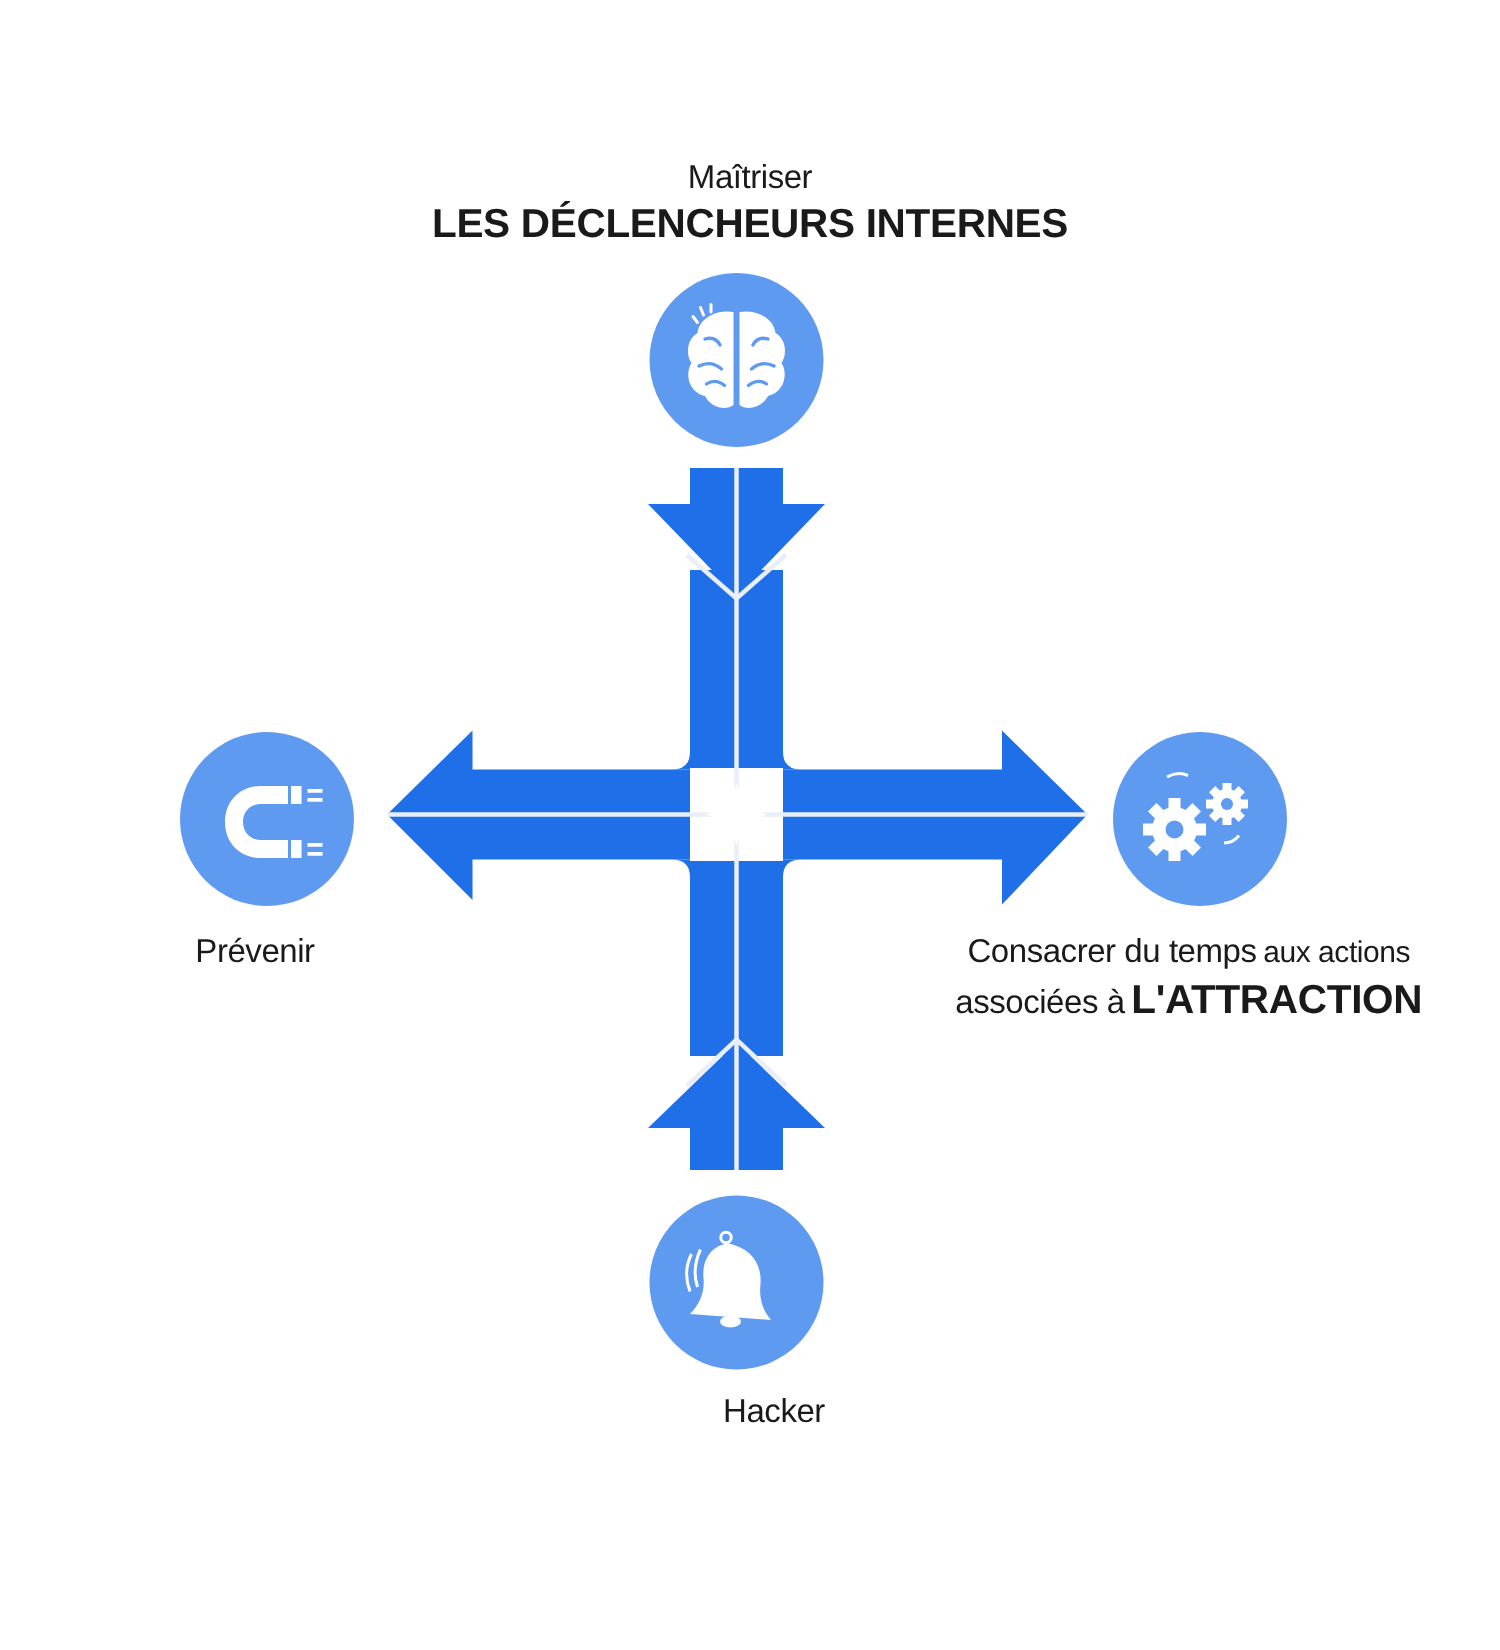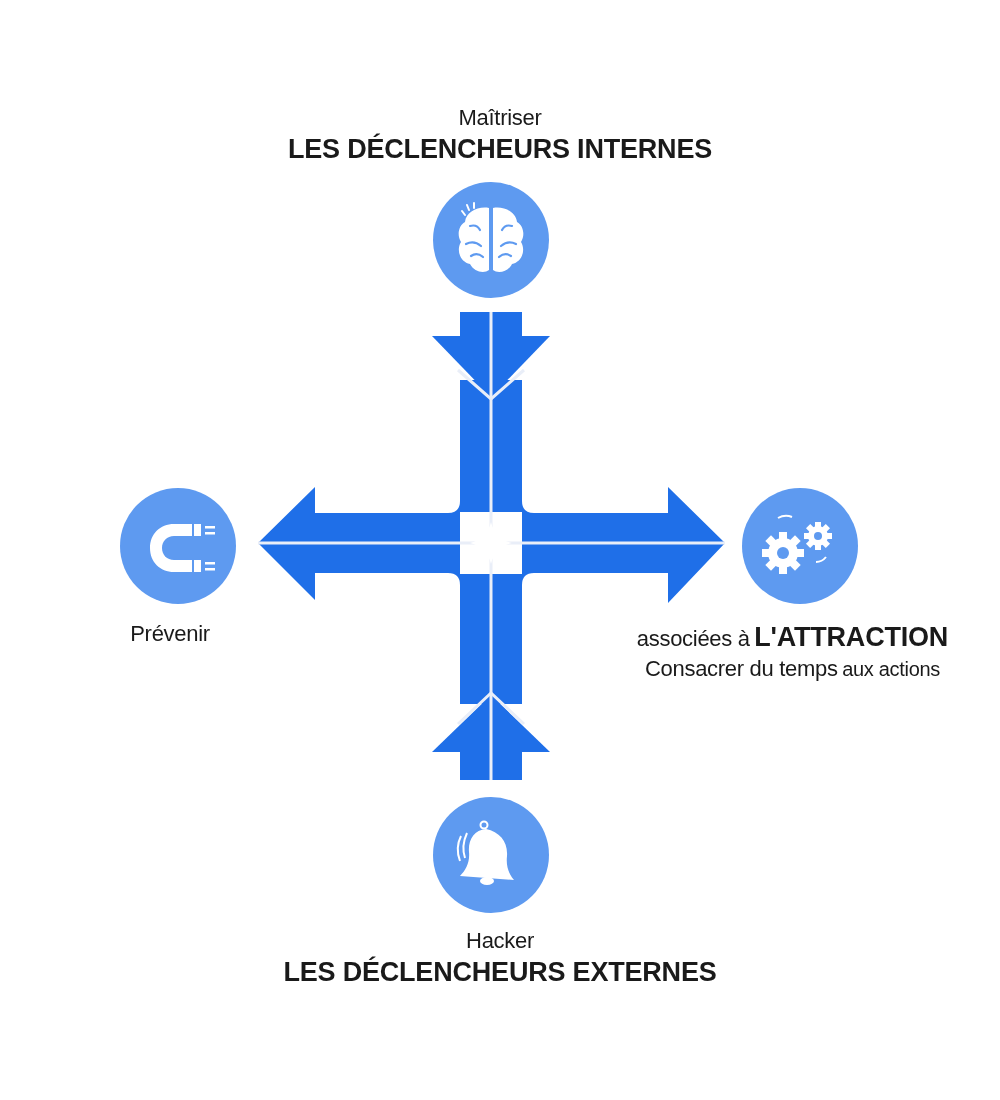--- a/index.html
+++ b/index.html
@@ -3,21 +3,21 @@
 <meta charset="utf-8">
 <style>
   html, body { margin: 0; padding: 0; background: #ffffff; }
   body { width: 1000px; height: 1100px; position: relative; overflow: hidden;
          font-family: "Liberation Sans", "DejaVu Sans", sans-serif; color: #1a1a1a; }
   .label { position: absolute; text-align: center; line-height: 1.28; }
   .light { font-size: 22px; font-weight: normal; letter-spacing: -0.3px; }
   .bold  { font-size: 27px; font-weight: bold; letter-spacing: -0.2px; }
   .small { font-size: 20px; }
   #top-label    { left: 250px; top: 104px; width: 500px; }
-  #bottom-label { left: 250px; top: 927px; width: 500px; }
+  #bottom-label { left: 266px; top: 927px; width: 500px; }
   #left-label   { left: 30px;  top: 620px; width: 280px; }
   #right-label  { left: 600px; top: 620px; width: 385px; }
   svg.diagram { position: absolute; left: 0; top: 0; }
 </style>
 </head>
 <body>
 
 <svg class="diagram" width="1000" height="1100" viewBox="0 0 1000 1100">
 
   <g fill="#1f6fe8">
@@ -135,25 +135,24 @@
   <div class="light">Maîtriser</div>
   <div class="bold">LES DÉCLENCHEURS INTERNES</div>
 </div>
 
 <div id="left-label" class="label">
   <div class="light">Prévenir</div>
 </div>
 
 <div id="right-label" class="label">
   <div>
+    <span class="light">Consacrer du temps</span>
+    <span class="light small">aux actions</span>
+  </div>
+  <div>
     <span class="light">associées à</span>
     <span class="bold">L'ATTRACTION</span>
-  </div>
-  <div>
-    <span class="light">Consacrer du temps</span>
-    <span class="light small">aux actions</span>
   </div>
 </div>
 
 <div id="bottom-label" class="label">
   <div class="light">Hacker</div>
-  <div class="bold">LES DÉCLENCHEURS EXTERNES</div>
 </div>
 
 </body></html>

